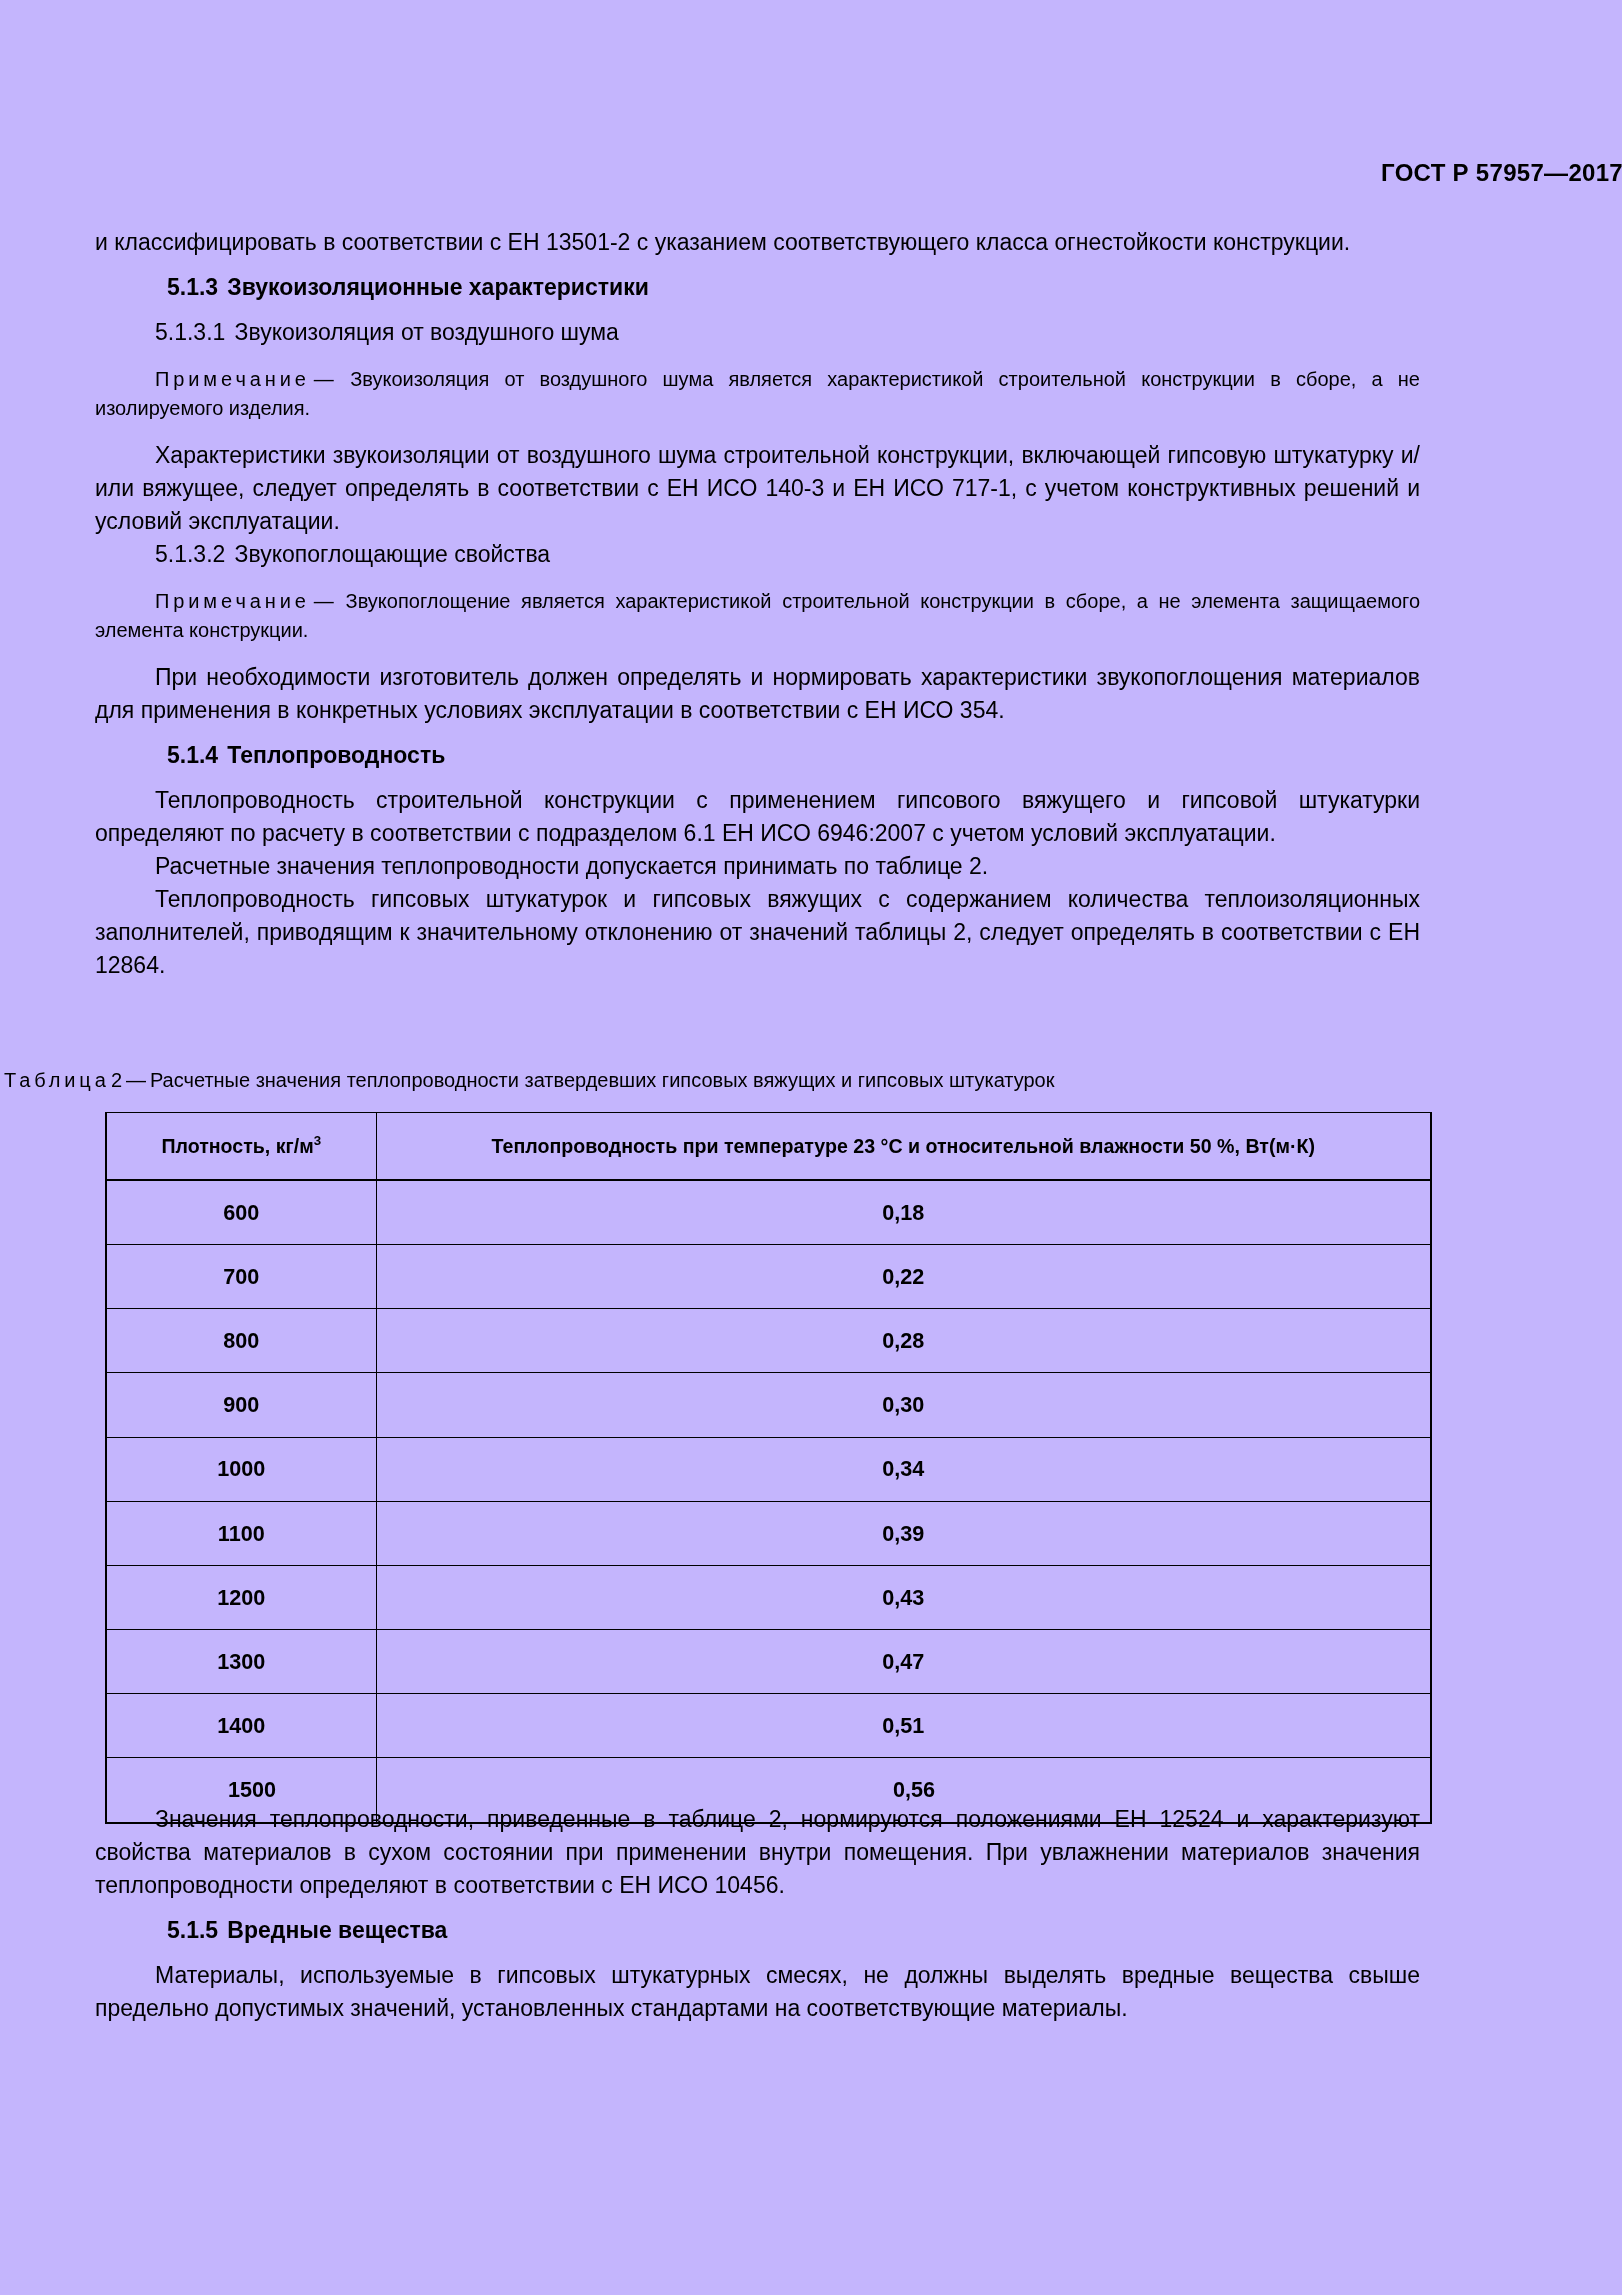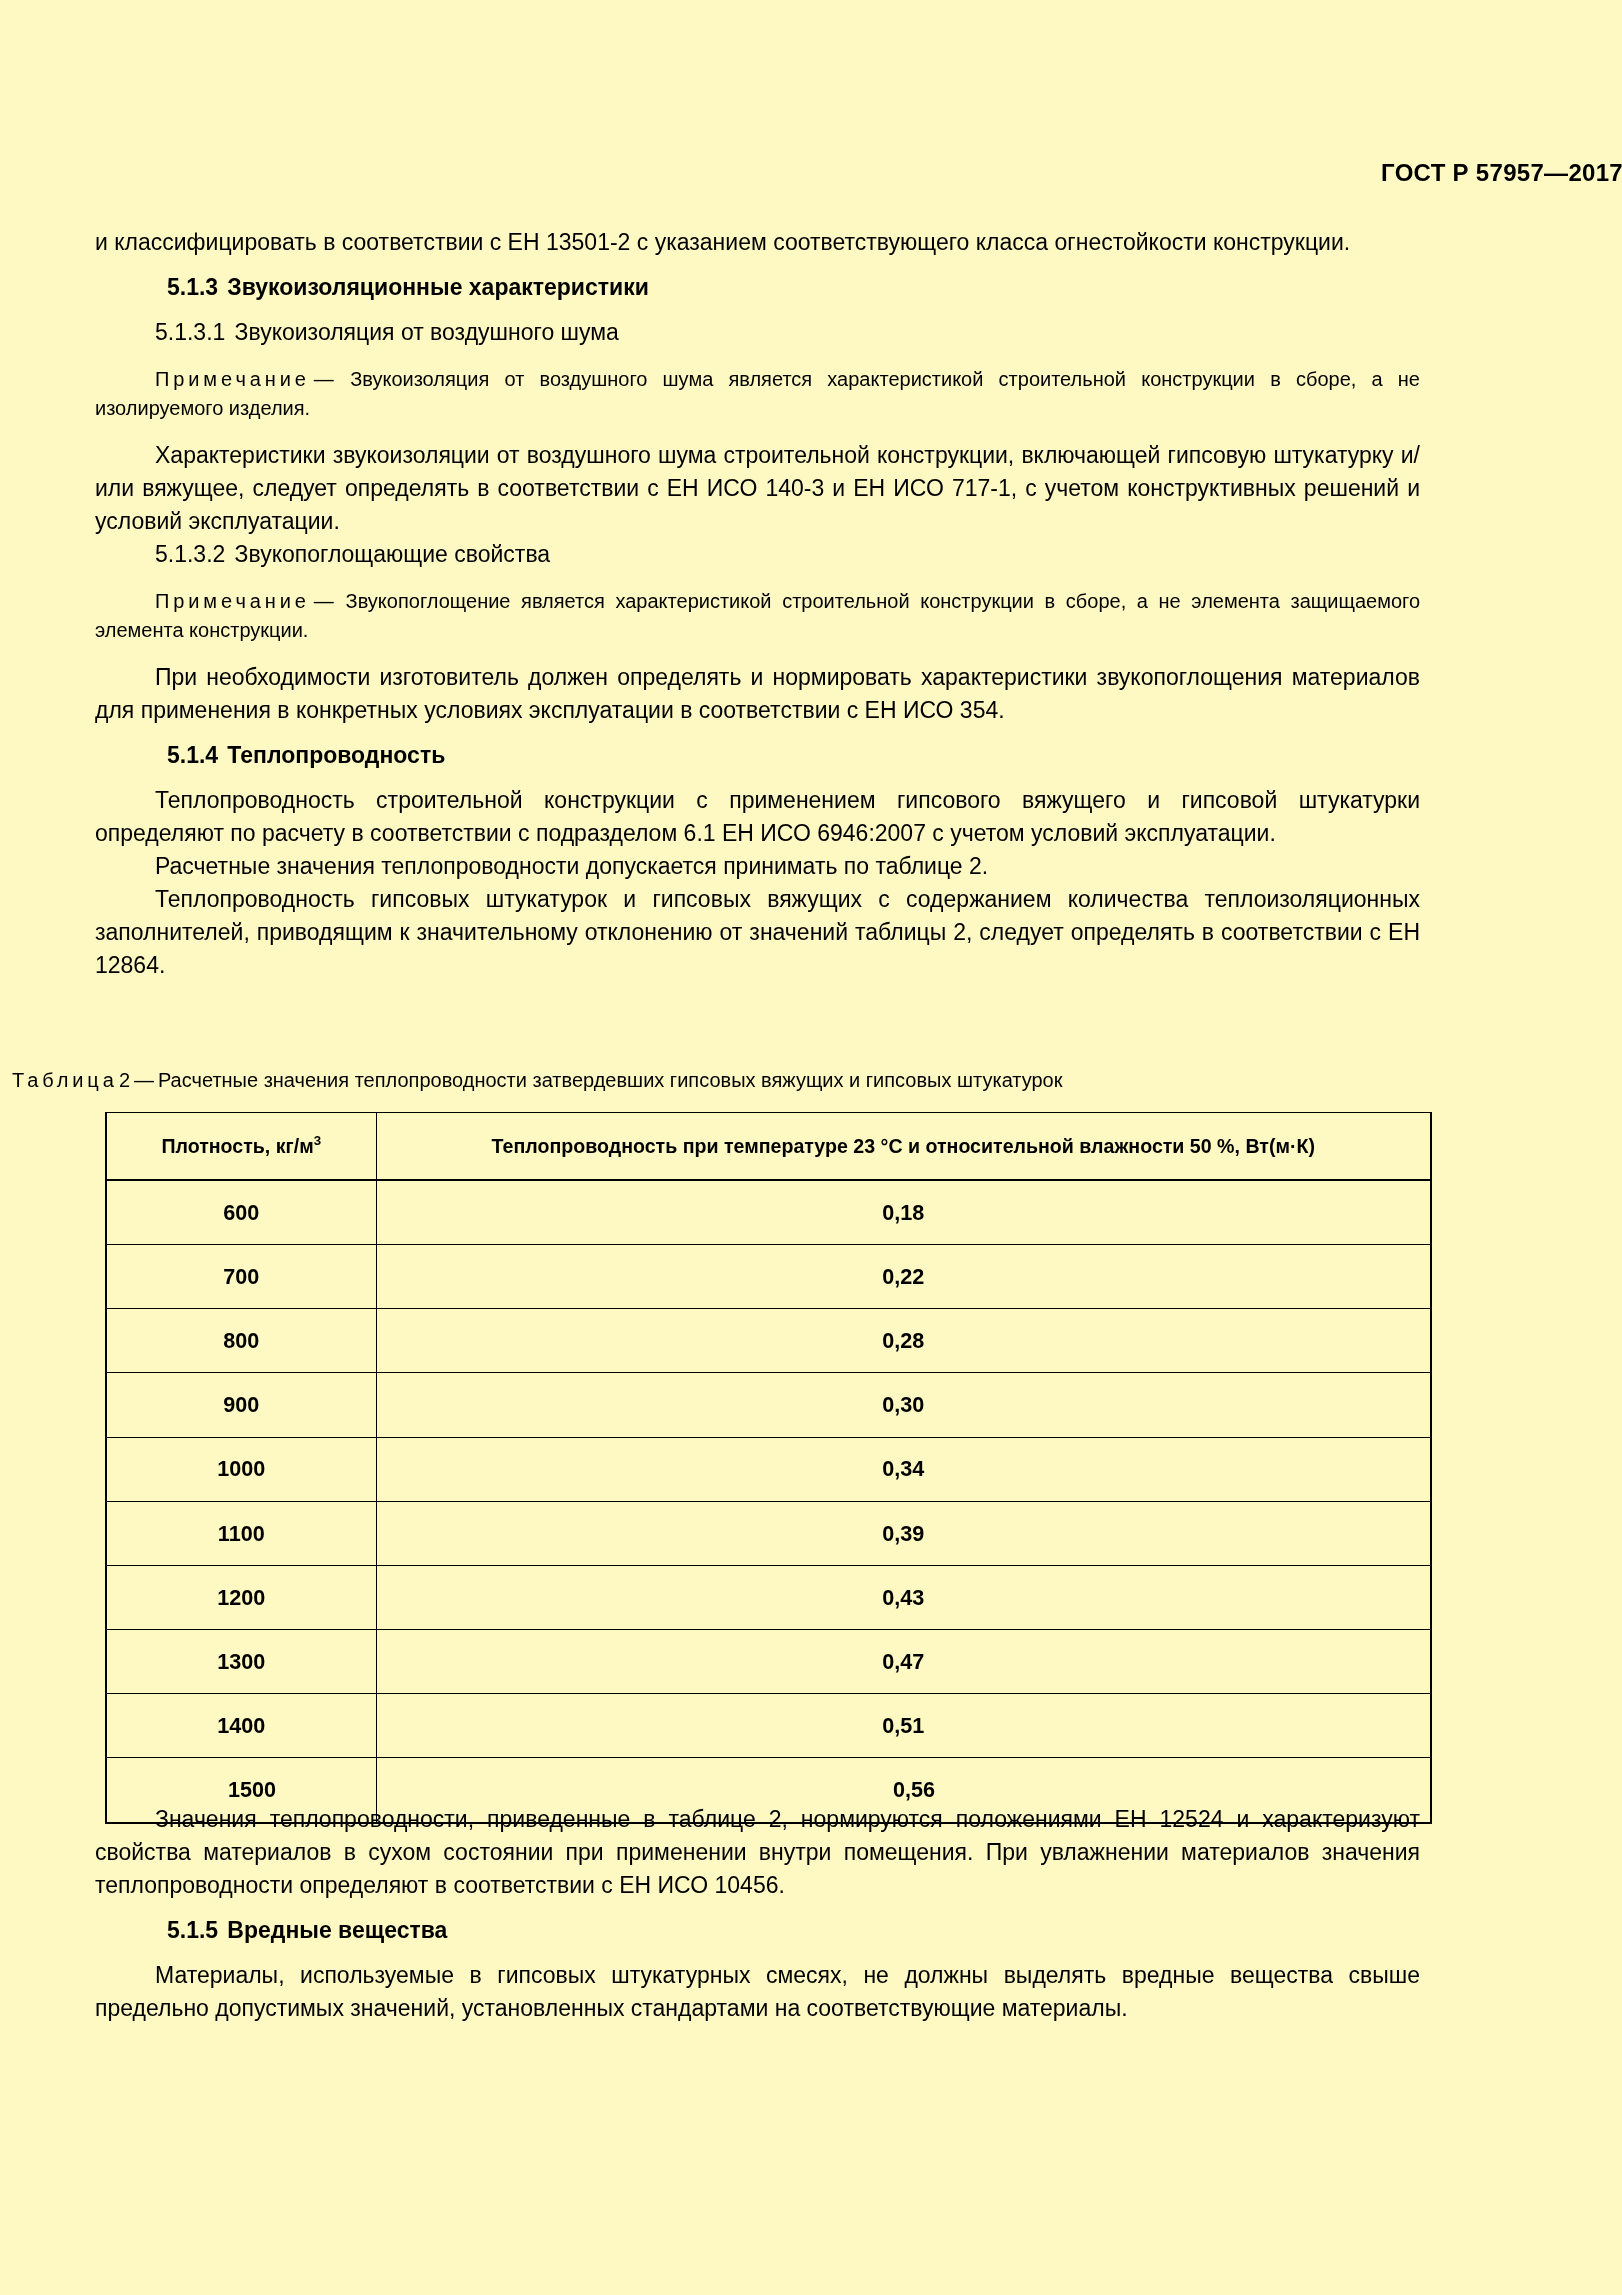--- a/index.html
+++ b/index.html
@@ -8,21 +8,21 @@
     background: #ffffff;
   }
   body {
     font-family: "Liberation Sans", sans-serif;
     color: #000000;
   }
   .page {
     position: relative;
     width: 1623px;
     height: 2295px;
-    background: #fef9c3;
+    background: #c4b5fd;
     box-sizing: border-box;
     overflow: hidden;
   }
   .content {
     position: absolute;
     left: 95px;
     top: 0;
     width: 1325px;
   }
 
@@ -84,21 +84,21 @@
   .note .lbl {
     letter-spacing: 3.9px;
   }
   .note .dash { margin: 0 1.3px 0 3.9px; }
   .gap-24 { height: 15.7px; }
 
   
   .table-caption {
     position: absolute;
     top: 1067px;
-    left: 12px;
+    left: 4px;
     width: 1325px;
     font-size: 20px;
     line-height: 27.5px;
     text-align: left;
     white-space: nowrap;
   }
   .table-caption .lbl { letter-spacing: 3.9px; }
   .table-caption .tnum { margin: 0 2.6px 0 1.3px; }
   .table-caption .dash { margin: 0 3.9px 0 1.3px; }
 

